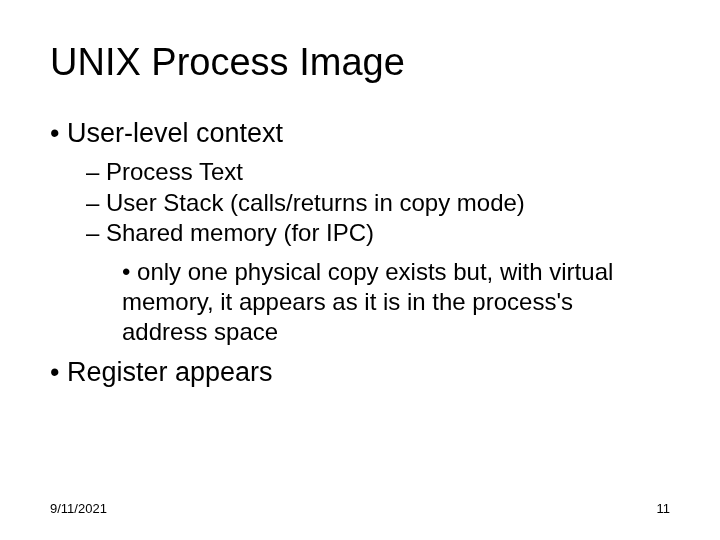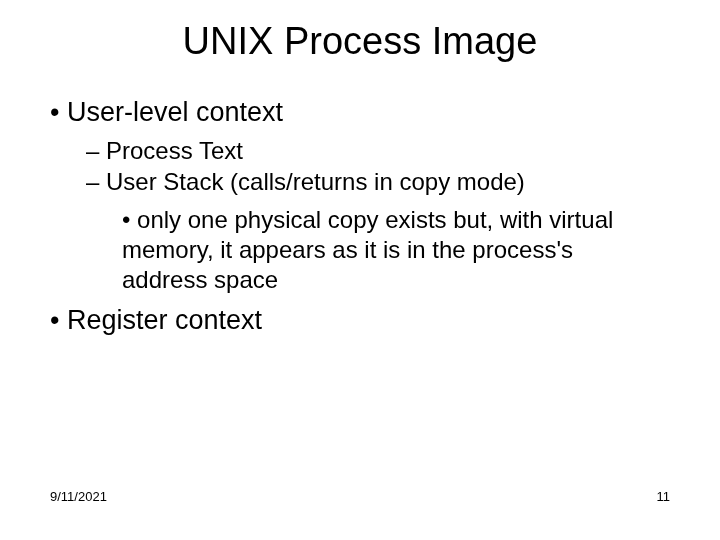--- a/index.html
+++ b/index.html
@@ -13,22 +13,22 @@
     overflow: hidden;
   }
   .slide {
     width: 100%;
     height: 100%;
     padding: 20px 50px 0 50px;
     position: relative;
   }
   .title {
     font-size: 38px;
-    text-align: center;
-    margin-top: 0;
+    text-align: left;
+    margin-top: 21px;
     margin-bottom: 34px;
     font-weight: normal;
   }
   .level1 {
     font-size: 27px;
     margin-left: 0;
     margin-bottom: 8px;
   }
   .level1-register {
     font-size: 27px;
@@ -45,21 +45,21 @@
     margin-left: 72px;
     margin-right: 40px;
     margin-top: 8px;
     line-height: 1.25;
   }
   .bullet1::before { content: "• "; }
   .dash::before { content: "– "; }
   .bullet3::before { content: "• "; }
   .footer {
     position: absolute;
-    bottom: 36px;
+    bottom: 24px;
     left: 50px;
     right: 50px;
     font-size: 13px;
     display: flex;
     justify-content: space-between;
   }
 </style>
 </head>
 <body>
 
@@ -69,26 +69,29 @@
   <div class="level1 bullet1">
     <span>User-level context</span>
   </div>
 
   <div class="level2 dash">
     <span>Process Text</span>
   </div>
   <div class="level2 dash">
     <span>User Stack (calls/returns in copy mode)</span>
   </div>
+  <div class="level2 dash">
+    <span>Shared memory (for IPC)</span>
+  </div>
 
   <div class="level3 bullet3">
     <span>only one physical copy exists but, with virtual memory, it appears as it is in the process's address space</span>
   </div>
 
   <div class="level1-register bullet1">
-    <span>Register context</span>
+    <span>Register appears</span>
   </div>
 
   <div class="footer">
     <span>9/11/2021</span>
     <span>11</span>
   </div>
 </div>
 
 </body></html>

